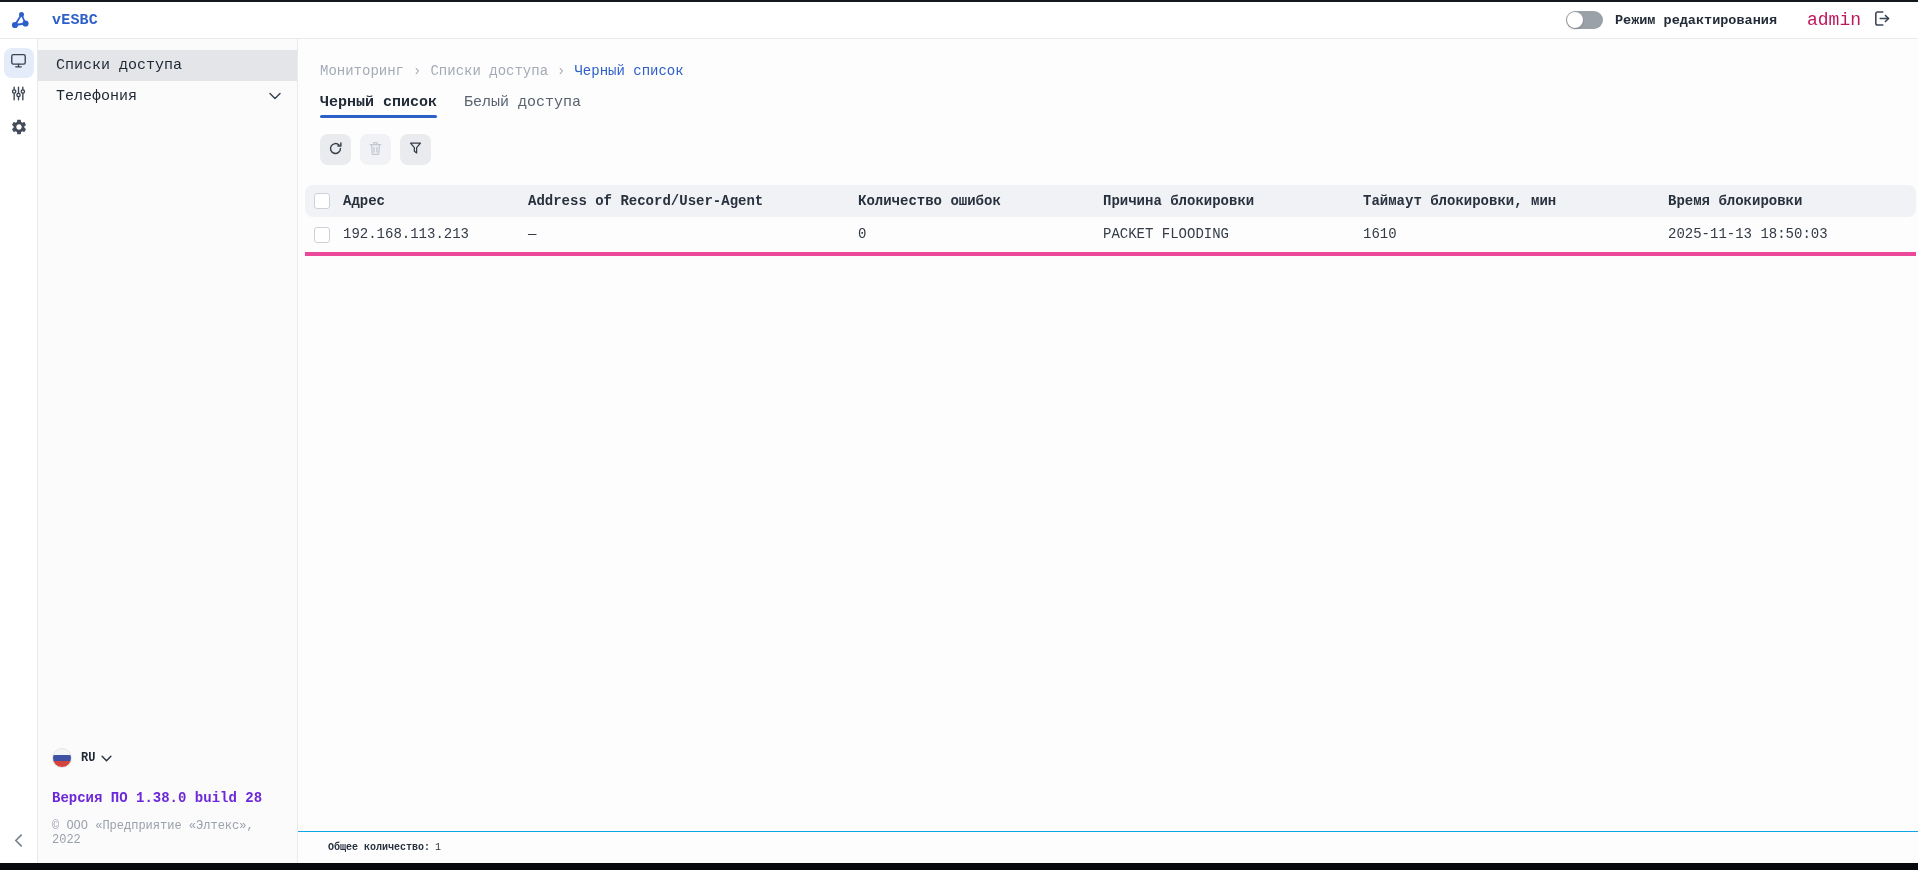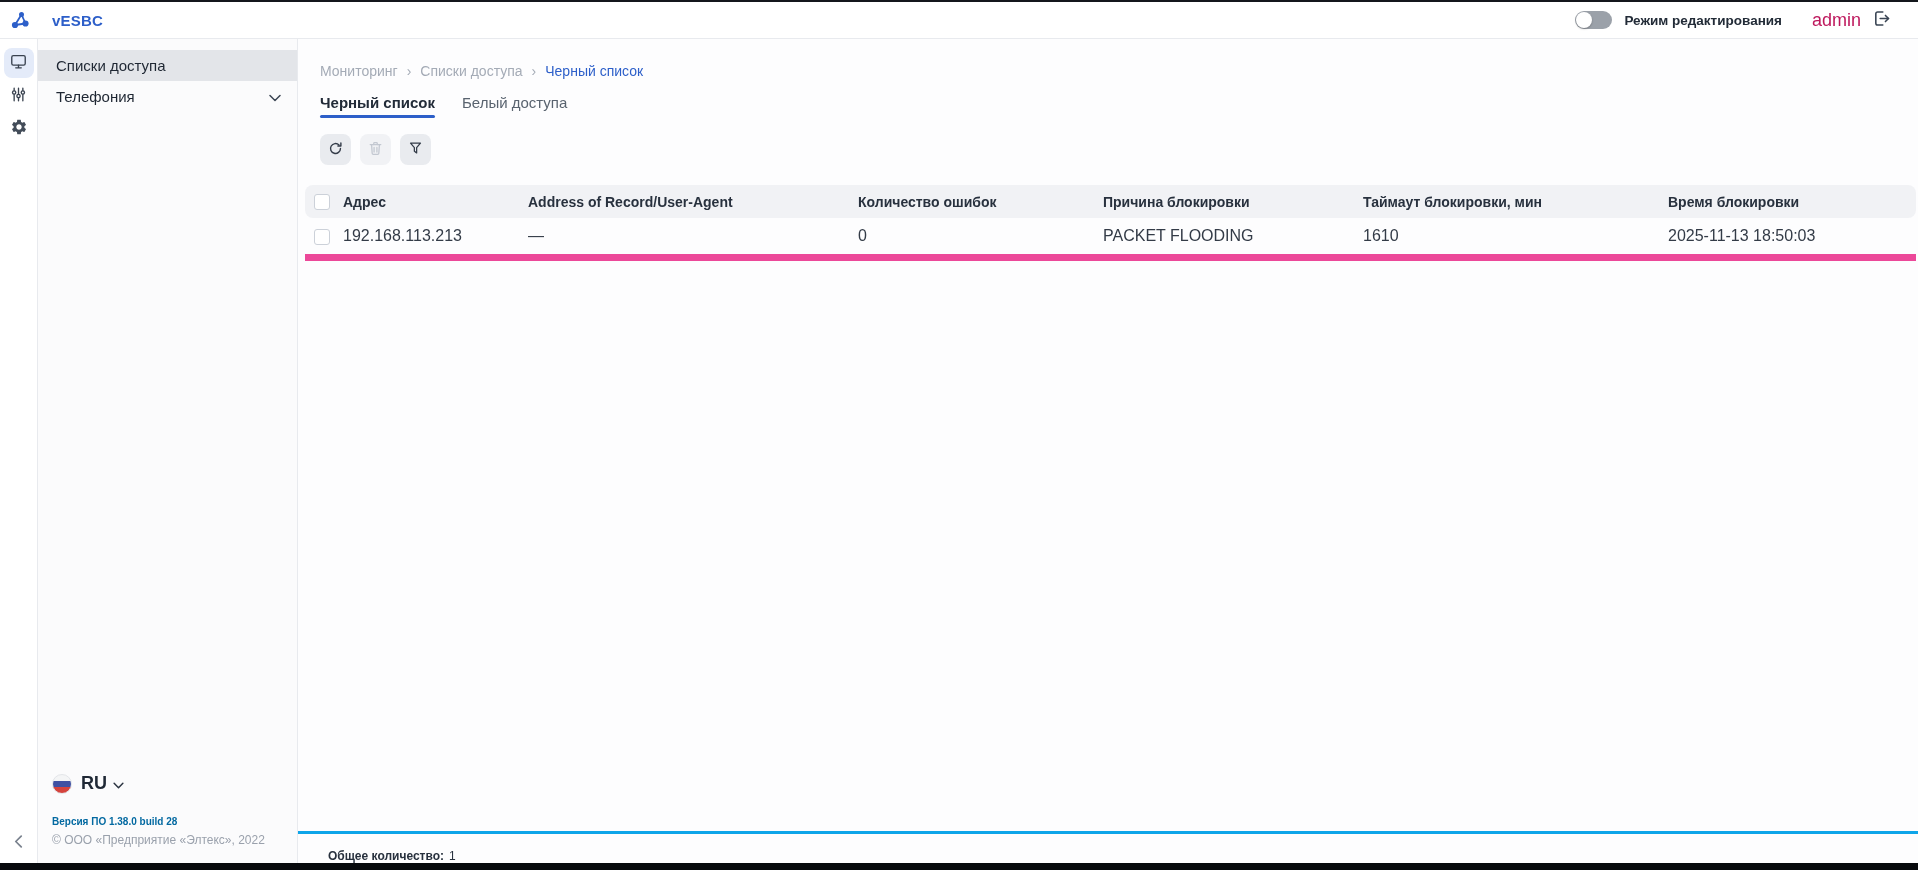--- a/index.html
+++ b/index.html
@@ -1,18 +1,18 @@
 <!DOCTYPE html>
 <html><head>
 <meta charset="utf-8">
 <style>
   * { box-sizing: border-box; margin: 0; padding: 0; }
   html,body { width: 1918px; height: 870px; overflow: hidden; }
   body { font-family: "Liberation Sans", "DejaVu Sans", sans-serif; background: #fff; color: #232c39; }
-  .screen { width: 1918px; height: 870px; display: flex; flex-direction: column; }
+  .screen { width: 1918px; height: 870px; display: flex; flex-direction: column; font-family: Liberation Mono, monospace; }
 
   .edge-top { height: 2px; background: #14171c; flex: 0 0 2px; }
   .edge-bottom { height: 7px; background: #07090c; flex: 0 0 7px; }
 
   
   .topbar { flex: 0 0 37px; height: 37px; background: #fff; border-bottom: 1px solid #e8eaee;
             display: flex; align-items: center; justify-content: space-between; padding: 0 26px 0 8px; }
   .brand { display: flex; align-items: center; cursor: pointer; }
   .brand .logo { width: 24px; height: 24px; display: flex; align-items: center; justify-content: center; }
   .app-title { margin-left: 20px; font-size: 15px; font-weight: 700; color: #2d5fc9; letter-spacing: .2px; }
@@ -39,23 +39,23 @@
   
   .sidebar { flex: 0 0 260px; width: 260px; background: #fbfbfc; border-right: 1px solid #e8eaee;
              display: flex; flex-direction: column; padding-top: 11px; }
   .menu-item { height: 31px; padding: 0 16px 0 18px; display: flex; align-items: center;
                justify-content: space-between; font-size: 15px; color: #1f2733; cursor: pointer; }
   .menu-item.selected { background: #e3e5e9; }
   .sidebar-bottom { margin-top: auto; padding: 0 14px 16px 14px; }
   .lang-row { display: flex; align-items: center; margin-bottom: 22px; cursor: pointer; }
   .flag { width: 20px; height: 20px; border-radius: 50%; border: 1px solid #e3e5e9;
           background: linear-gradient(#f4f5f6 0 34%, #3f51a3 34% 67%, #d5433d 67% 100%); }
-  .lang-code { margin-left: 9px; font-size: 18px; font-weight: 700; color: #1f2835; }
+  .lang-code { margin-left: 9px; font-size: 12px; font-weight: 700; color: #1f2835; }
   .lang-row svg { margin-left: 6px; }
-  .version { font-size: 10px; font-weight: 700; color: #0369a1; margin-bottom: 6px; }
+  .version { font-size: 14px; font-weight: 700; color: #6d28d9; margin-bottom: 13px; }
   .copyright { font-size: 12px; color: #9aa1ac; }
 
   
   .main { flex: 1; min-width: 0; display: flex; flex-direction: column; background: #fdfdfe; }
   .content { flex: 1; padding: 24px 2px 0 22px; min-height: 0; }
 
   .breadcrumb { display: flex; align-items: center; font-size: 14px; color: #a4abb6; margin-bottom: 15px; }
   .crumb { cursor: pointer; }
   .crumb.current { color: #2d5fc9; }
   .crumb-sep { margin: 0 9px; font-size: 14px; color: #a4abb6; }
@@ -71,27 +71,27 @@
           display: flex; align-items: center; justify-content: center; cursor: pointer; }
   .tbtn.disabled { background: #f1f2f5; cursor: default; }
 
   table { width: calc(100% + 15px); margin-left: -15px; border-collapse: separate; border-spacing: 0; }
   col.c-check { width: 38px; } col.c-addr { width: 185px; } col.c-aor { width: 330px; }
   col.c-err { width: 245px; } col.c-reason { width: 260px; } col.c-timeout { width: 305px; }
   thead th { background: #f1f2f5; text-align: left; font-size: 14px; font-weight: 700; color: #28313e;
              padding: 8px 12px 8px 0; height: 32px; }
   thead th:first-child { border-radius: 8px 0 0 8px; padding-left: 9px; }
   thead th:last-child { border-radius: 0 8px 8px 0; }
-  tbody td { font-size: 16px; color: #333b47; padding: 9px 12px 9px 0; border-bottom: 7px solid #ec4899; height: 33px; }
+  tbody td { font-size: 14px; color: #333b47; padding: 9px 12px 9px 0; border-bottom: 4px solid #ec4899; height: 33px; }
   tbody td:first-child { padding-left: 9px; }
   .checkbox { display: inline-block; width: 16px; height: 16px; border: 1px solid #ccd1d9; border-radius: 3px;
               background: #fff; vertical-align: middle; cursor: pointer; }
 
-  .table-footer { flex: 0 0 32px; border-top: 3px solid #0ea5e9; display: flex; align-items: flex-end;
-                  padding-left: 30px; font-size: 12px; font-weight: 700; color: #28313e; background: #fdfdfe; }
+  .table-footer { flex: 0 0 32px; border-top: 1px solid #0ea5e9; display: flex; align-items: center;
+                  padding-left: 30px; font-size: 10px; font-weight: 700; color: #28313e; background: #fdfdfe; }
   .table-footer .val { margin-left: 5px; font-weight: 400; }
 </style>
 </head>
 <body>
 
 <div class="screen">
   <div class="edge-top"></div>
 
   <header class="topbar">
     <div class="brand">

